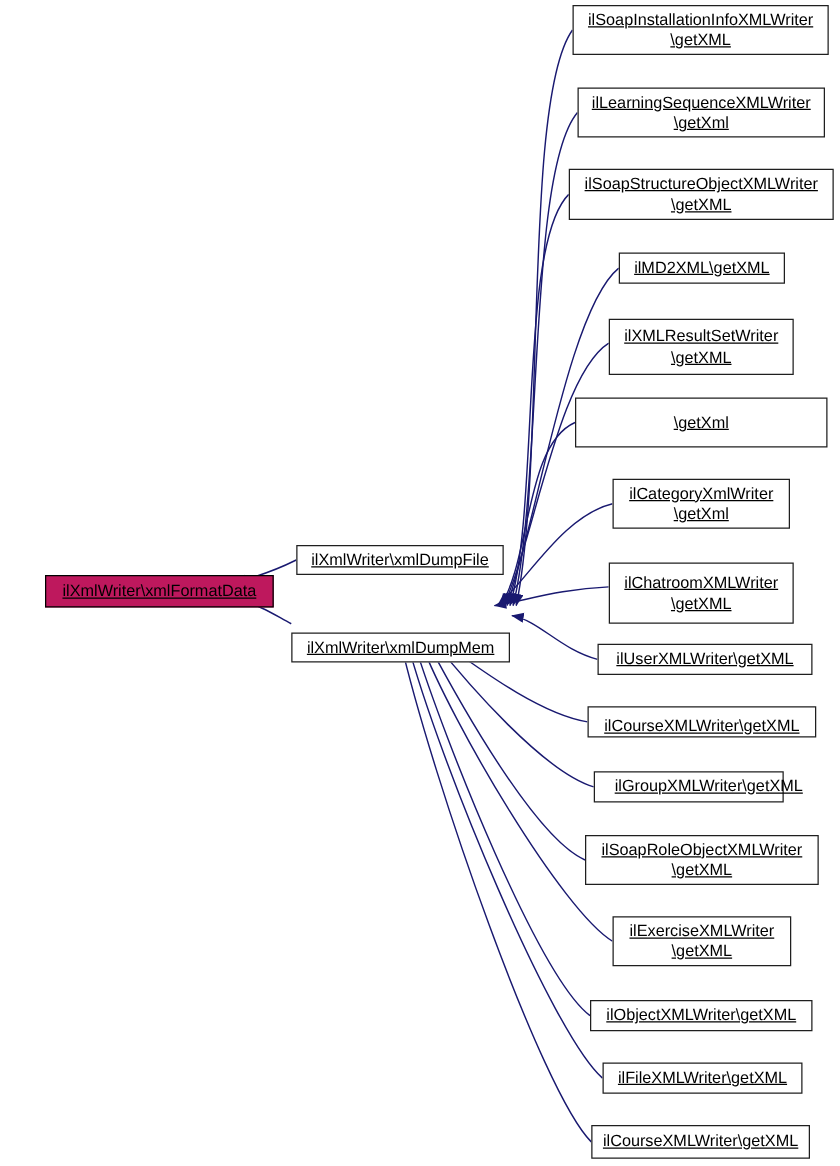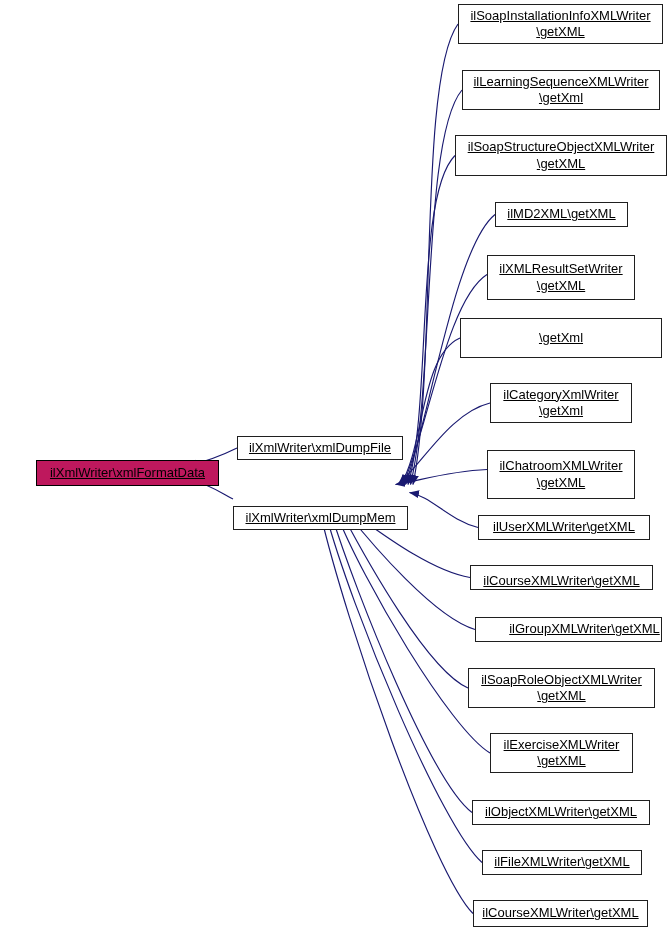--- a/index.html
+++ b/index.html
@@ -114,21 +114,21 @@
     <div class="node" style="left: 487px; top: 450px; width: 148px; height: 49px;">
       <span>ilChatroomXMLWriter</span>
       <span>\getXML</span>
     </div>
     <div class="node" style="left: 478px; top: 515px; width: 172px; height: 25px;">
       <span>ilUserXMLWriter\getXML</span>
     </div>
     <div class="node" style="left: 470px; top: 565px; width: 183px; height: 25px; justify-content: flex-end;">
       <span>ilCourseXMLWriter\getXML</span>
     </div>
-    <div class="node" style="left: 475px; top: 617px; width: 187px; height: 25px; padding-left: 32px;">
+    <div class="node" style="left: 475px; top: 617px; width: 152px; height: 25px; padding-left: 32px;">
       <span>ilGroupXMLWriter\getXML</span>
     </div>
     <div class="node" style="left: 468px; top: 668px; width: 187px; height: 40px;">
       <span>ilSoapRoleObjectXMLWriter</span>
       <span>\getXML</span>
     </div>
     <div class="node" style="left: 490px; top: 733px; width: 143px; height: 40px;">
       <span>ilExerciseXMLWriter</span>
       <span>\getXML</span>
     </div>

